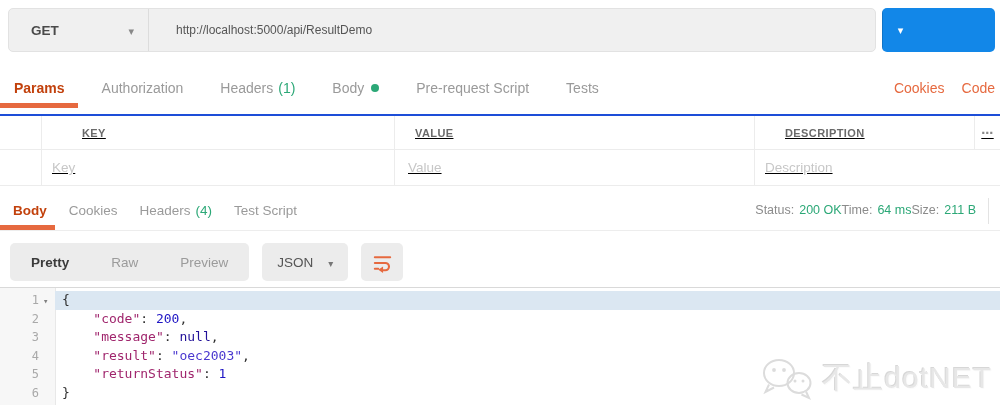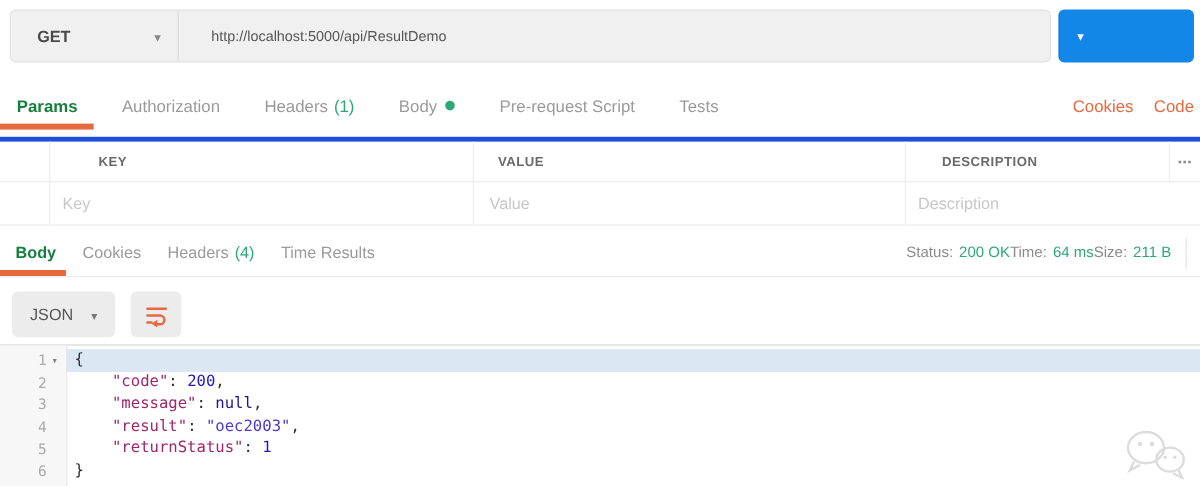--- a/index.html
+++ b/index.html
@@ -27,30 +27,30 @@
   .url-input{flex:1;display:flex;align-items:center;padding-left:27px;font-size:12px;color:#555;}
   .send-btn{width:113px;display:flex;background:var(--send-blue);border-radius:5px;color:#fff;overflow:hidden;cursor:pointer;}
   .send-main{flex:1;display:flex;align-items:center;justify-content:center;font-weight:700;font-size:14.5px;}
   .send-caret{width:36px;display:flex;align-items:center;justify-content:center;border-left:1px solid rgba(0,0,0,.14);}
   .send-caret::after{content:"▾";font-size:11px;color:#fff;}
 
   
   .req-tabs{position:absolute;top:68px;left:0;right:0;height:40px;display:flex;align-items:center;padding-left:14px;}
   .tab{position:relative;height:100%;display:flex;align-items:center;margin-right:37px;
        font-size:14px;color:#9a9a9a;cursor:pointer;white-space:nowrap;}
-  .tab.active{color:#15803d;font-weight:600;}
+  .tab.active{color:#c2410c;font-weight:600;}
   .tab.active::after{content:"";position:absolute;left:-14px;right:-13px;bottom:0;height:5px;background:var(--accent-orange);}
   .tab .count{color:var(--success-green);margin-left:5px;}
   .tab .dot{width:8px;height:8px;border-radius:50%;background:var(--success-green);margin-left:7px;}
   .req-links{position:absolute;right:5px;top:0;height:100%;display:flex;align-items:center;gap:17px;
              color:var(--accent-orange);font-size:14px;}
   .req-links span{cursor:pointer;}
 
   
-  .params{position:absolute;top:114px;left:0;right:0;border-top:4px solid #1d4ed8;}
+  .params{position:absolute;top:114px;left:0;right:0;border-top:2px solid #1d4ed8;text-decoration:underline;}
   .p-row{display:flex;border-bottom:1px solid #ececec;align-items:stretch;}
   .p-row.head{height:34px;font-size:11px;font-weight:700;color:#6a6a6a;letter-spacing:.4px;}
   .p-row.inputs{height:36px;font-size:13.5px;color:#c7c7c7;}
   .p-row>div{display:flex;align-items:center;}
   .c0{width:42px;border-right:1px solid #ececec;}
   .ck{width:353px;border-right:1px solid #ececec;}
   .cv{width:360px;border-right:1px solid #ececec;}
   .cd{flex:1;}
   .head .cd{border-right:1px solid #ececec;}
   .cmenu{width:25px;justify-content:center;color:#8a8a8a;cursor:pointer;}
@@ -174,32 +174,37 @@
           <span>Body</span>
         </div>
         <div class="tab">
           <span>Cookies</span>
         </div>
         <div class="tab">
           <span>Headers</span>
           <span class="count">(4)</span>
         </div>
         <div class="tab">
-          <span>Time Results</span>
+          <span>Test Script</span>
         </div>
       </div>
     <div class="resp-meta">
         <span class="meta-item"><span class="meta-label">Status:</span><span class="meta-value">200 OK</span></span>
         <span class="meta-item"><span class="meta-label">Time:</span><span class="meta-value">64 ms</span></span>
         <span class="meta-item"><span class="meta-label">Size:</span><span class="meta-value">211 B</span></span>
       </div>
     <div class="meta-divider"></div>
   </div>
 
   <div class="resp-toolbar">
+    <div class="segmented">
+        <div class="seg-item active">Pretty</div>
+        <div class="seg-item">Raw</div>
+        <div class="seg-item">Preview</div>
+      </div>
     <div class="json-dd">
       <span>JSON</span>
       <span class="caret-down"></span>
     </div>
     <div class="wrap-btn">
       <svg width="21" height="21" viewBox="0 0 22 22">
         <g stroke="#e6693f" stroke-width="2.2" fill="none" stroke-linecap="round">
           <path d="M3 5.5 H19"></path>
           <path d="M3 11.5 H14 a3.8 3.8 0 0 1 0 7.6 H11"></path>
           <path d="M3 17.5 H6.5"></path>
@@ -245,15 +250,16 @@
         <ellipse cx="41" cy="28" rx="11.5" ry="10"></ellipse>
         <path d="M48 36.5 L51 43 L43.5 39.5" fill="#ffffff"></path>
       </g>
       <g fill="#dcdcdc">
         <circle cx="16" cy="15" r="1.9"></circle>
           <circle cx="26" cy="15" r="1.9"></circle>
         <circle cx="37" cy="26" r="1.5"></circle>
           <circle cx="45" cy="26" r="1.5"></circle>
       </g>
     </svg>
+    <span class="wm-text">不止dotNET</span>
   </div>
 
 </div>
 
 </body></html>

